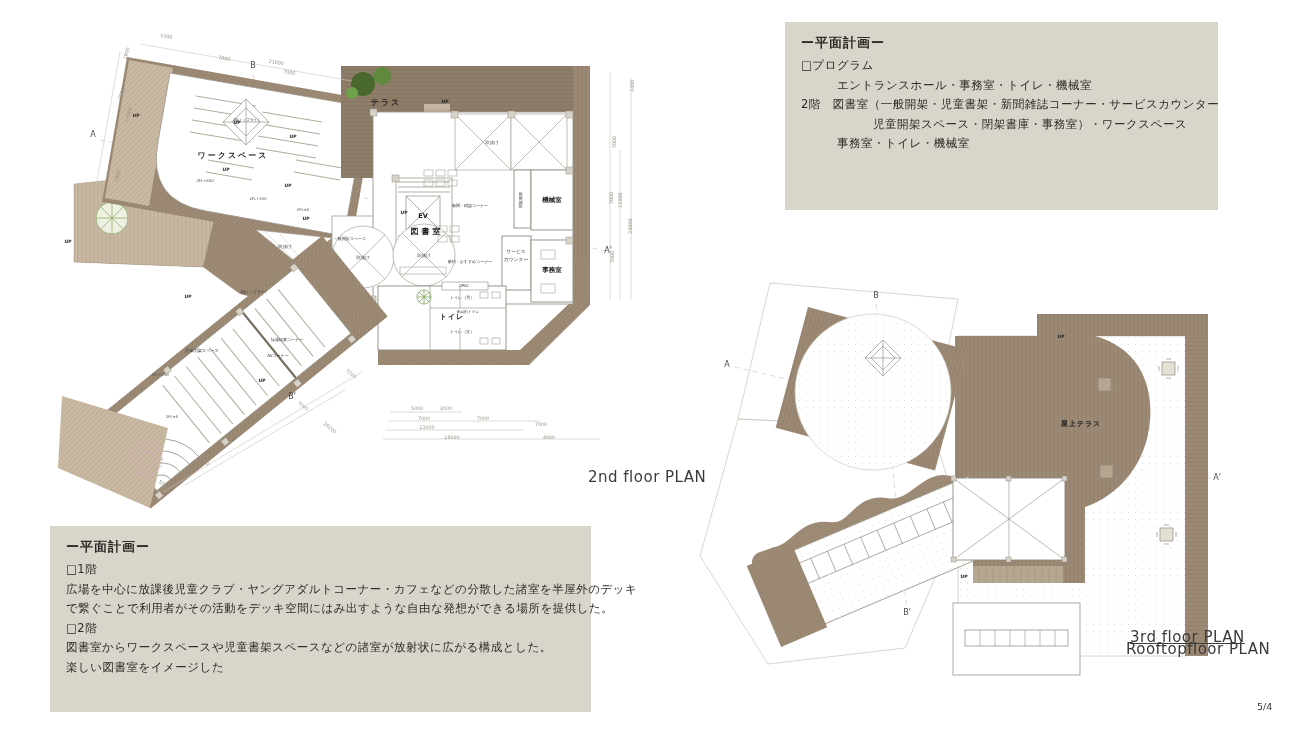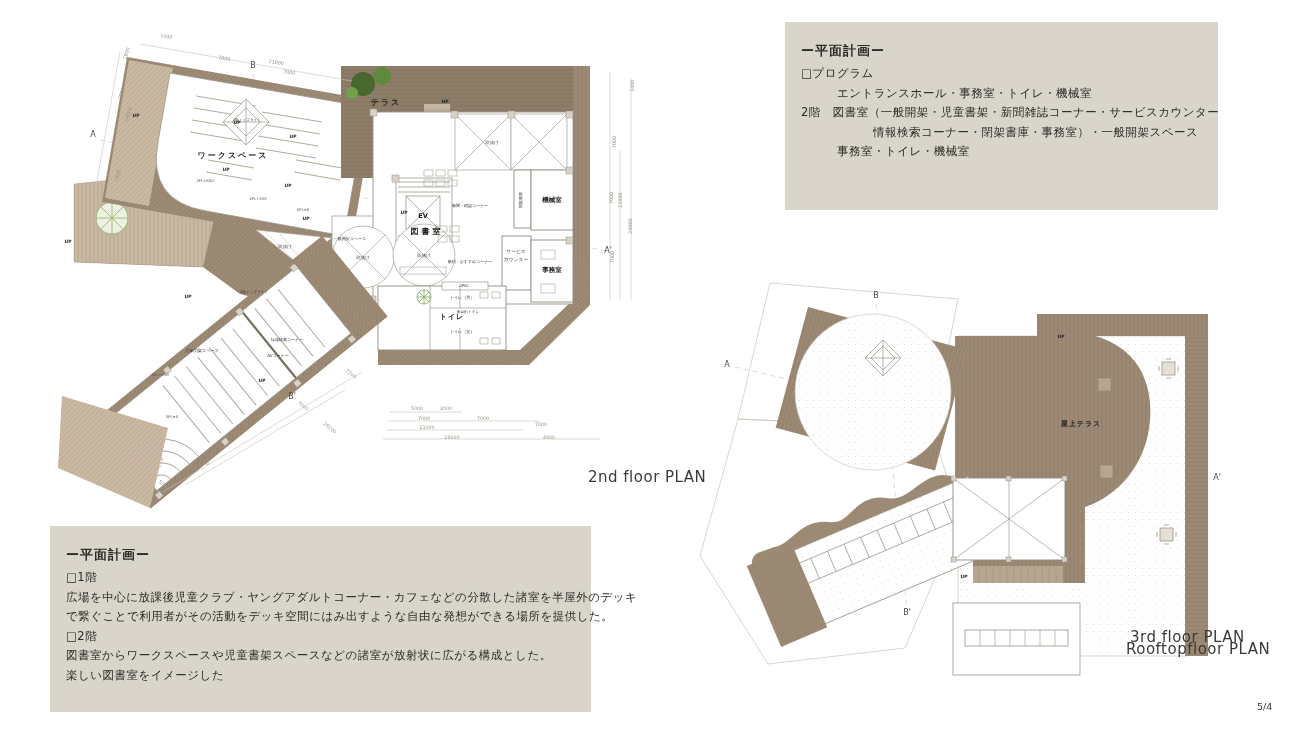--- a/index.html
+++ b/index.html
@@ -1,20 +1,20 @@
 <!DOCTYPE html>
 <html><head>
 <meta charset="utf-8">
 <style>
   html,body{margin:0;padding:0;background:#fff;}
   body{width:1300px;height:731px;position:relative;overflow:hidden;
        font-family:"DejaVu Sans","Liberation Sans",sans-serif;color:#222;}
   .sheet{position:absolute;inset:0;background:#fff;}
   .info-box{position:absolute;background:#d9d5ca;box-sizing:border-box;
-            padding:18px 16px;color:#2b2a26;}
+            padding:10px 16px;color:#2b2a26;}
   .info-box .bx-title{font-size:13px;font-weight:bold;letter-spacing:1px;margin:2px 0 4px 0;}
   .info-box .ln{font-size:11.5px;line-height:19.5px;white-space:pre;letter-spacing:0.5px;}
   .caption{position:absolute;font-size:15px;color:#3a3a3a;letter-spacing:0.5px;}
   .pageno{position:absolute;font-size:9.5px;color:#333;}
   svg text.lb{font-family:"DejaVu Sans","Liberation Sans",sans-serif;text-anchor:middle;}
   svg text.room{fill:#1f1f1f;font-weight:600;}
   svg text.small{fill:#333;}
   svg text.level{fill:#555;}
   svg text.up{fill:#222;font-weight:700;}
   svg text.marker{fill:#4a4a4a;}
@@ -399,35 +399,35 @@
         </g>
   </g>
 </svg>
 
 <div class="info-box" style="left:785px;top:22px;width:433px;height:188px;">
   <div class="bx-title">ー平面計画ー</div>
   <div>
         <div class="ln">□プログラム</div>
         <div class="ln">　　　エントランスホール・事務室・トイレ・機械室</div>
         <div class="ln">2階　図書室（一般開架・児童書架・新聞雑誌コーナー・サービスカウンター</div>
-        <div class="ln">　　　　　　情報検索コーナー・閉架書庫・事務室）・一般開架スペース</div>
+        <div class="ln">　　　　　　児童開架スペース・閉架書庫・事務室）・ワークスペース</div>
         <div class="ln">　　　事務室・トイレ・機械室</div>
       </div>
 </div>
 
 <div class="info-box" style="left:50px;top:526px;width:541px;height:186px;">
   <div class="bx-title">ー平面計画ー</div>
   <div>
         <div class="ln">□1階</div>
         <div class="ln">広場を中心に放課後児童クラブ・ヤングアダルトコーナー・カフェなどの分散した諸室を半屋外のデッキ</div>
         <div class="ln">で繋ぐことで利用者がその活動をデッキ空間にはみ出すような自由な発想ができる場所を提供した。</div>
         <div class="ln">□2階</div>
         <div class="ln">図書室からワークスペースや児童書架スペースなどの諸室が放射状に広がる構成とした。</div>
         <div class="ln">楽しい図書室をイメージした</div>
       </div>
 </div>
 
 <div class="caption" style="left:588px;top:468px;">2nd floor  PLAN</div>
-<div class="caption" style="left:1130px;top:628px;">3rd floor  PLAN</div>
+<div class="caption" style="left:1130px;top:628px;text-decoration:underline;">3rd floor  PLAN</div>
 <div class="caption" style="left:1126px;top:640px;">Rooftopfloor PLAN</div>
 <div class="pageno" style="left:1257px;top:701px;">5/4</div>
 
 </div>
 
 </body></html>

